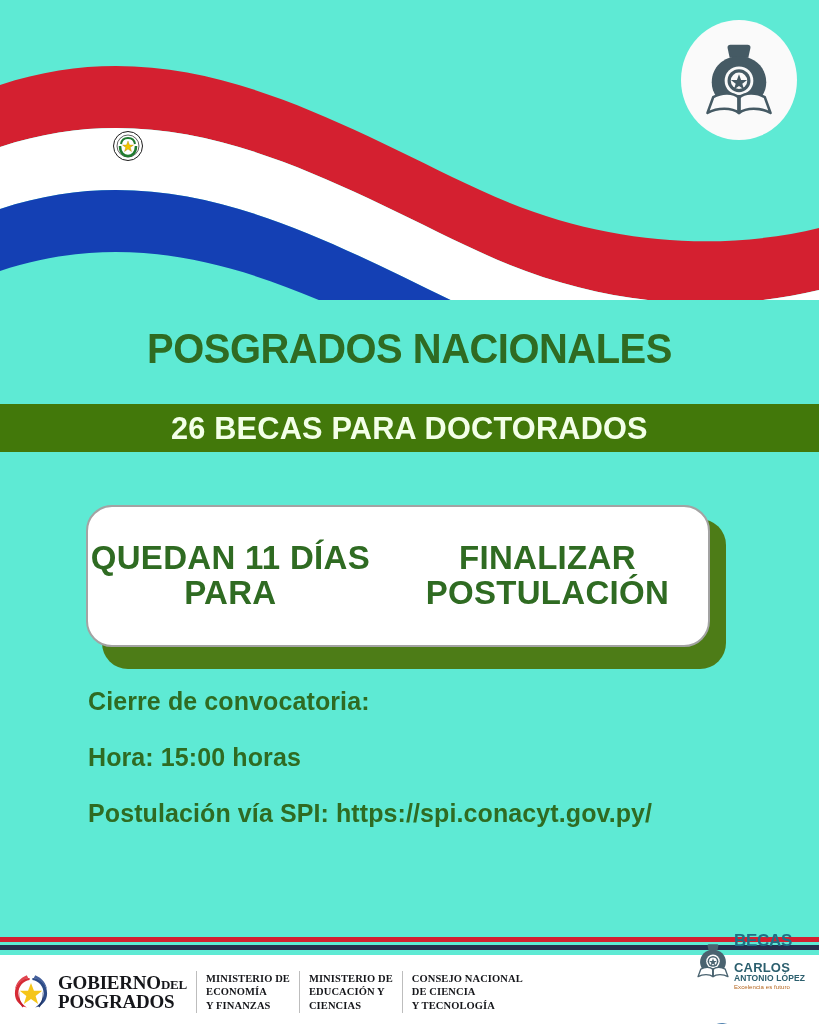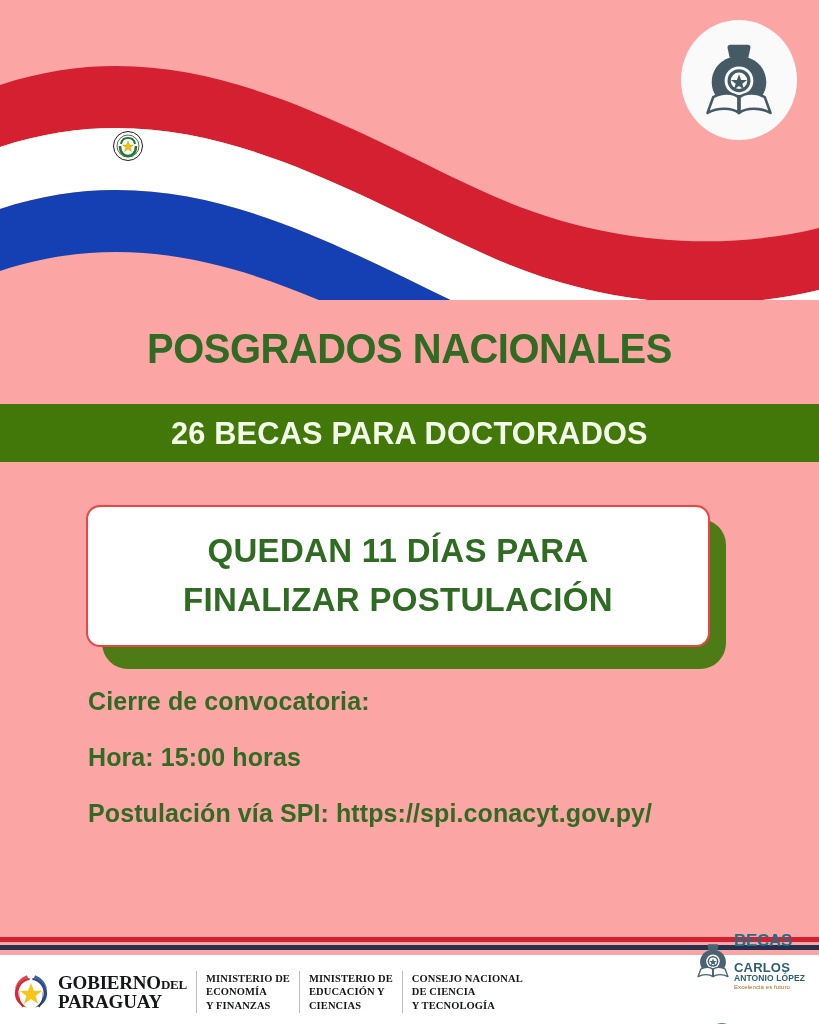--- a/index.html
+++ b/index.html
@@ -5,21 +5,21 @@
   * { margin:0; padding:0; box-sizing:border-box; }
   html, body {
     width:819px; height:1024px;
     background:#e8e8e8;
     font-family:"Liberation Sans", sans-serif;
     overflow:hidden;
   }
   #poster {
     position:relative;
     width:819px; height:1024px;
-    background:#fca5a5;
+    background:#5eead4;
     overflow:hidden;
     text-decoration:underline;
   }
 
   
   #wave {
     position:absolute; left:0; top:0;
     width:819px; height:300px;
   }
 
@@ -47,21 +47,21 @@
     width:819px;
     text-align:center;
     font-size:42px;
     font-weight:bold;
     letter-spacing:-0.5px;
     color:#2f6b22;
     transform:scaleX(0.95);
   }
   #greenbar {
     position:absolute; left:0; top:404px;
-    width:819px; height:58px;
+    width:819px; height:48px;
     background:#42780a;
     display:flex; align-items:center; justify-content:center;
   }
   #greenbar-text {
     color:#f3ffe8;
     font-size:32px;
     font-weight:bold;
     letter-spacing:0.2px;
     transform:scaleX(0.96);
   }
@@ -74,23 +74,23 @@
   #card-shadow {
     position:absolute; left:16px; top:14px;
     width:624px; height:150px;
     background:#4d7c17;
     border-radius:26px;
   }
   #card {
     position:absolute; left:0; top:0;
     width:624px; height:142px;
     background:#ffffff;
-    border:2px solid #ef4444;
-    border-radius:14px;
-    display:flex; flex-direction:column;
+    border:2px solid #a3a3a3;
+    border-radius:26px;
+    display:flex; flex-direction:row;
     align-items:center; justify-content:center;
     gap:14px;
   }
   .card-line {
     color:#2f6b22;
     font-size:33px;
     font-weight:bold;
     letter-spacing:0.3px;
     line-height:1.05;
     text-align:center;
@@ -260,21 +260,21 @@
         <path d="M20,50 C14,44 12,36 14,28 C11,36 12,46 18,52 Z" fill="#c6202b"></path>
         <path d="M32,10 C44,10 53,20 53,32 C53,42 46,50 36,52 C44,47 48,40 48,32 C48,22 41,14 32,13 Z" fill="#2d4b86"></path>
         <path d="M36,6 C46,10 52,18 53,27 C50,19 43,12 34,10 Z" fill="#44609c"></path>
         <path d="M40,50 C46,44 48,36 46,28 C49,36 48,46 42,52 Z" fill="#22386b"></path>
         <polygon points="30,17 34.2,28.3 46,28.3 36.6,35.6 40.2,47 30,40 19.8,47 23.4,35.6 14,28.3 25.8,28.3" fill="#f5c518"></polygon>
       </svg>
       <div id="gov-text">
         <div class="l1">
           <span>GOBIERNO</span><span class="small">DEL</span>
         </div>
-        <div class="l2">PARAGUAY</div>
+        <div class="l2">POSGRADOS</div>
       </div>
     </div>
 
     <div class="vdiv"></div>
     <div class="ministry">
       <div>MINISTERIO DE</div>
       <div>ECONOMÍA</div>
       <div>Y FINANZAS</div>
     </div>
 

